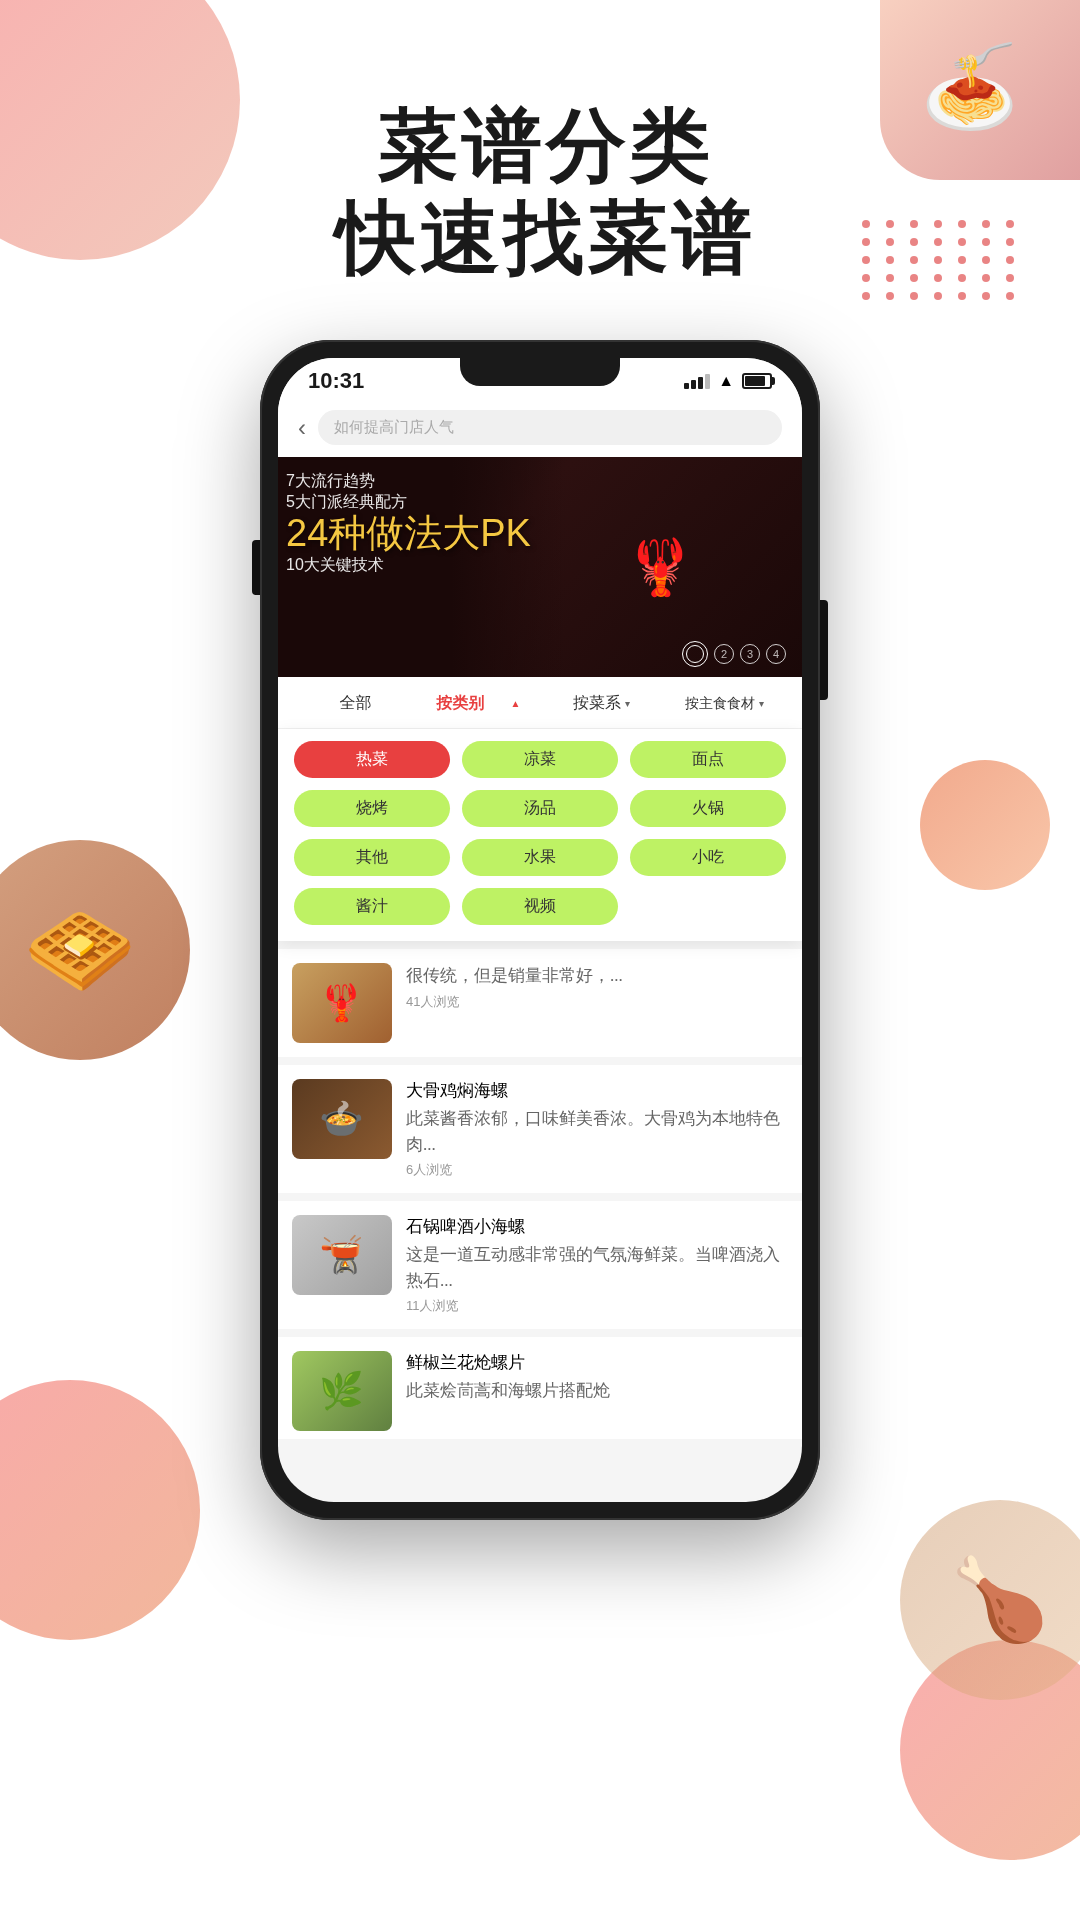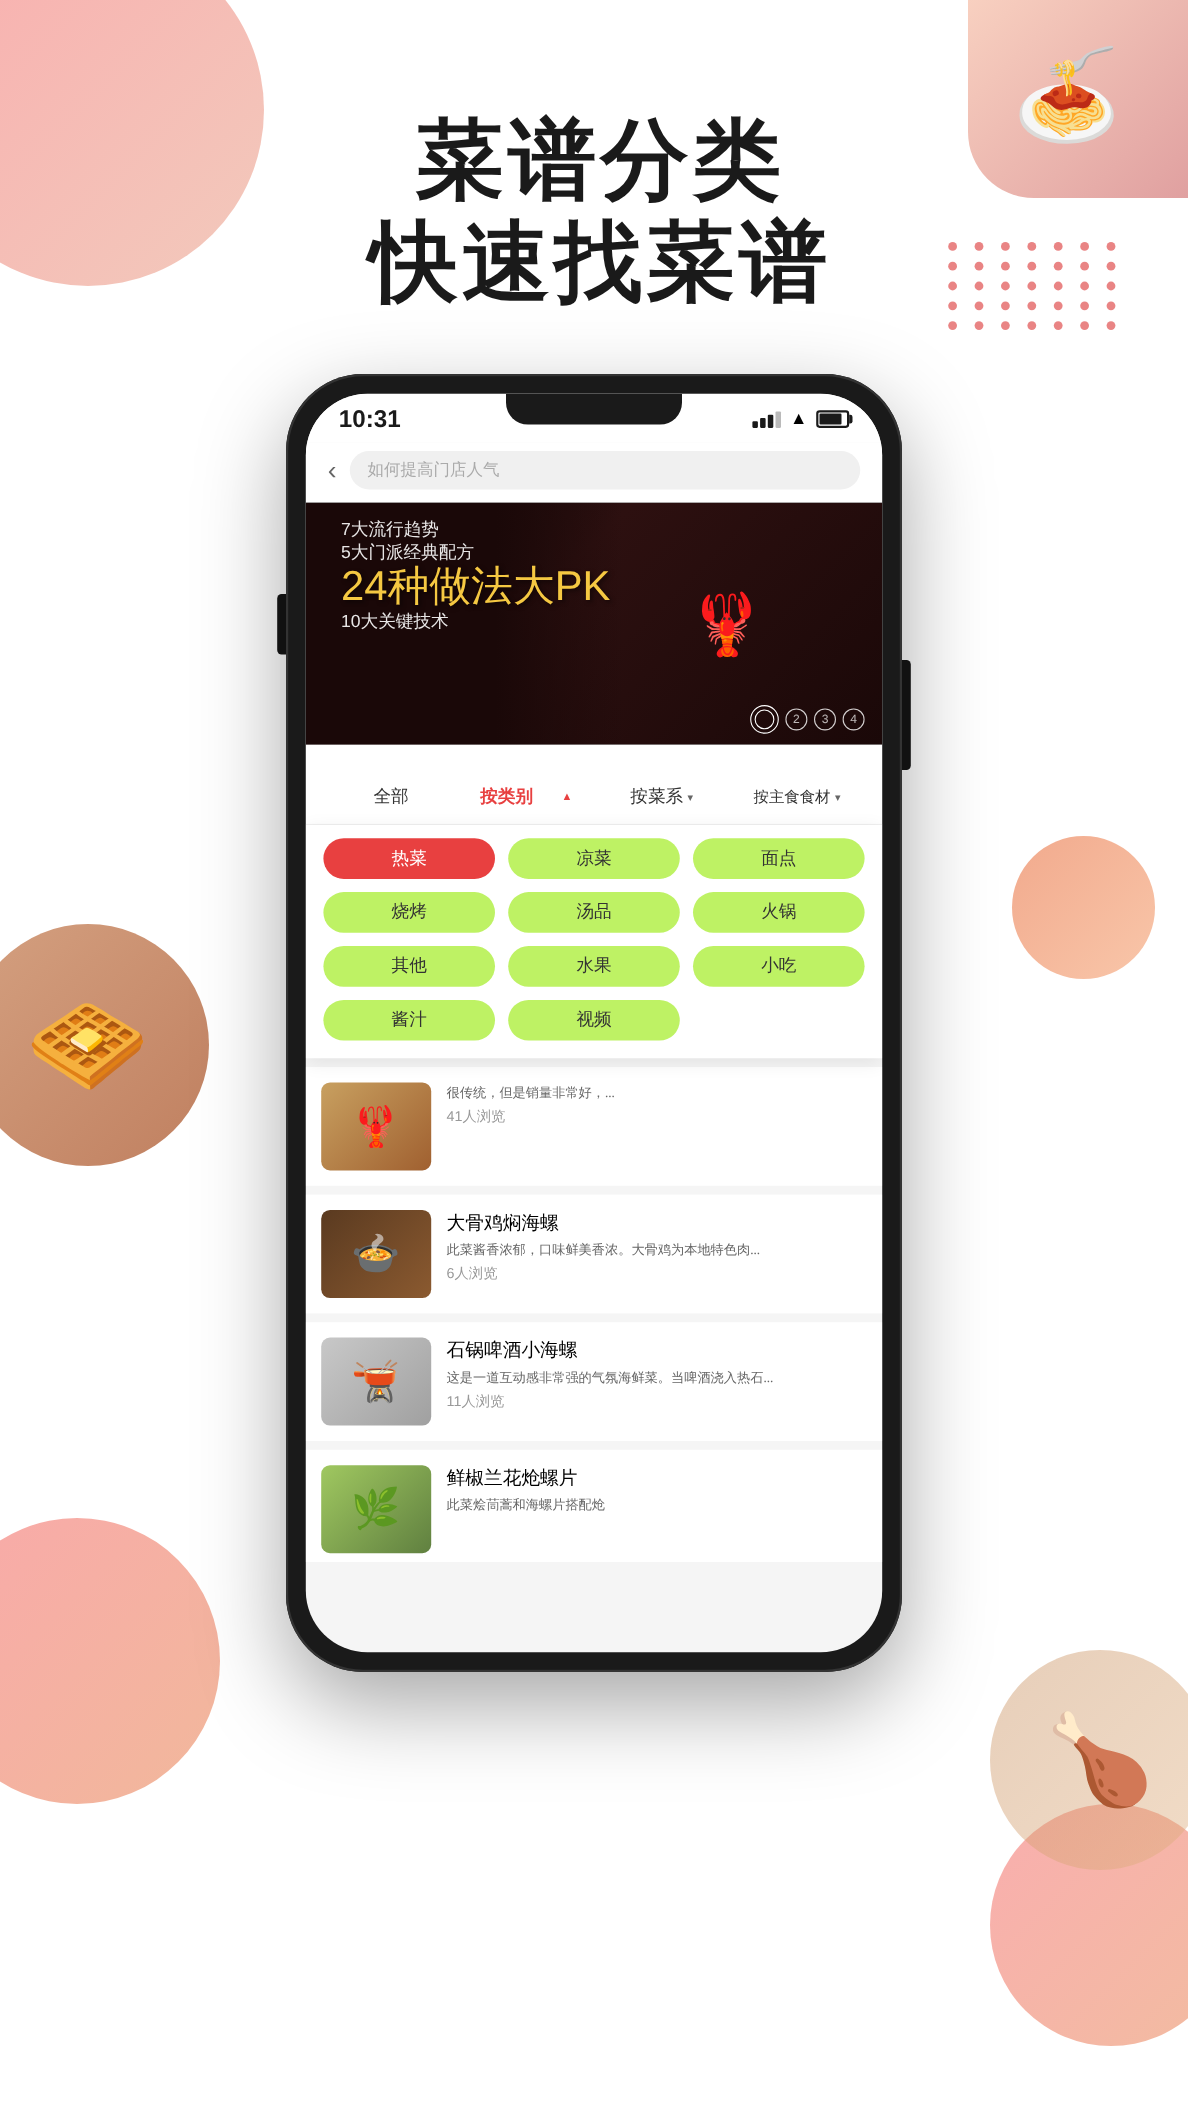--- a/index.html
+++ b/index.html
@@ -351,21 +351,20 @@
       flex: 1;
       text-align: center;
       font-size: 16px;
       color: #333;
       padding: 4px 0;
       cursor: pointer;
       display: flex;
       align-items: center;
       justify-content: center;
       gap: 4px;
-      margin-top: 21px;
     }
     .filter-tab.active {
       color: #e84040;
       font-weight: 600;
       gap: 26px;
     }
     .filter-tab .arrow {
       font-size: 10px;
       color: #e84040;
     }
@@ -423,21 +422,21 @@
     .recipe-info {
       flex: 1;
     }
     .recipe-title {
       font-size: 17px;
       font-weight: 400;
       color: #000000;
       margin-bottom: 4px;
     }
     .recipe-desc {
-      font-size: 12px;
+      font-size: 17px;
       color: #666;
       line-height: 1.5;
       display: -webkit-box;
       -webkit-line-clamp: 2;
       -webkit-box-orient: vertical;
       overflow: hidden;
       font-family: Liberation Serif, serif;
     }
     .recipe-views {
       font-size: 13px;
@@ -555,21 +554,21 @@
         </div>
       </div>
 
       <div class="banner">
         <div class="banner-bg"></div>
 
         <div style="position:absolute; right:10px; top:0; bottom:0; width:50%; display:flex; align-items:center; justify-content:center; font-size:55px; z-index:1;">
           <span>🦞</span>
         </div>
         <div style="position:absolute; left:0; top:0; bottom:0; width:55%; background: linear-gradient(to right, #1a0808 60%, transparent); z-index:2;"></div>
-        <div class="banner-text" style="z-index:3; position:absolute; left:32px; top:14px;">
+        <div class="banner-text" style="z-index:3; position:absolute; left:8px; top:14px;">
           <div class="line1">7大流行趋势</div>
           <div class="line2">5大门派经典配方</div>
           <div class="big-text">24种做法大PK</div>
           <div class="line4">10大关键技术</div>
         </div>
         <div class="banner-dots">
           <div class="banner-dot banner-dot-active"></div>
           <div class="banner-dot" style="font-size:11px; display:flex; align-items:center; justify-content:center; color:rgba(255,255,255,0.7);">2</div>
           <div class="banner-dot" style="font-size:11px; display:flex; align-items:center; justify-content:center; color:rgba(255,255,255,0.7);">3</div>
           <div class="banner-dot" style="font-size:11px; display:flex; align-items:center; justify-content:center; color:rgba(255,255,255,0.7);">4</div>

